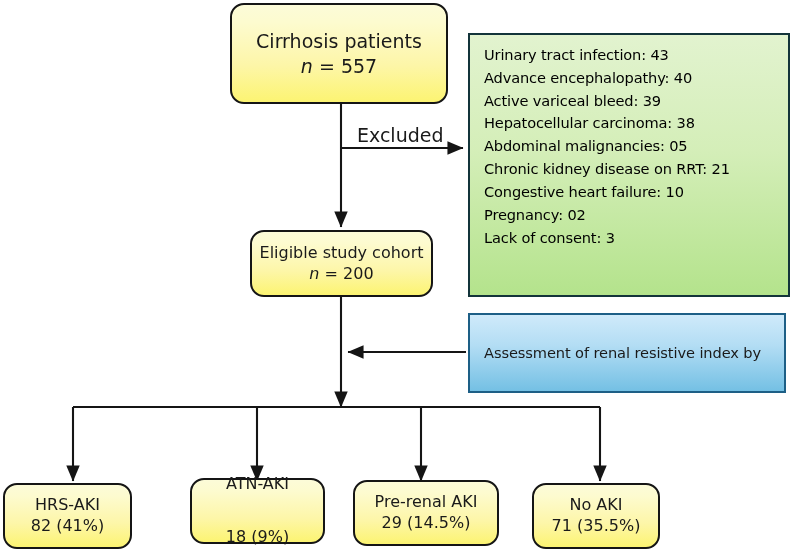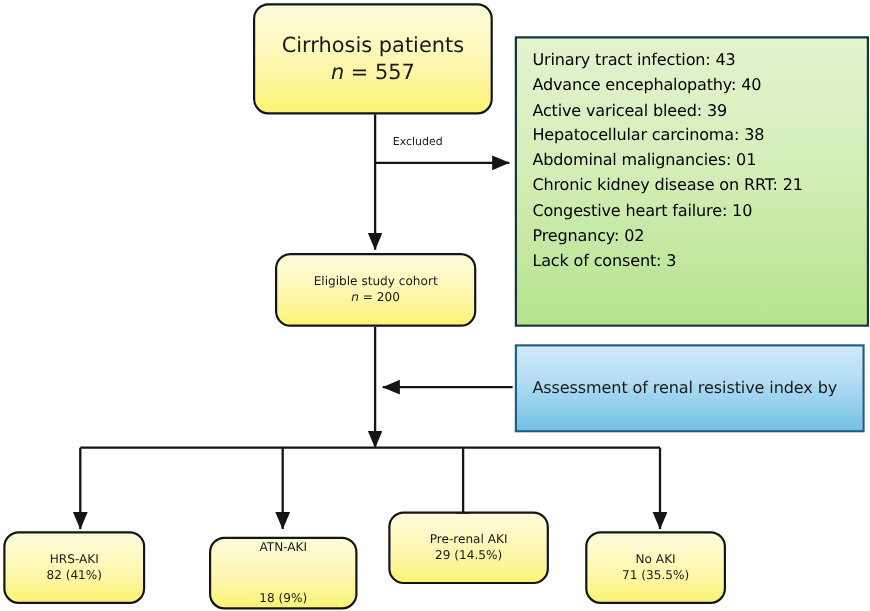--- a/index.html
+++ b/index.html
@@ -79,26 +79,26 @@
     box-sizing: border-box;
   }
   .blue-text .blue-line {
     display: block;
     line-height: 1.60;
     font-size: 14.6px;
     letter-spacing: -0.1px;
   }
   .edge-label {
     position: absolute;
-    font-size: 10px;
+    font-size: 19px;
     color: #1a1a1a;
     white-space: nowrap;
   }
   .t16 { font-size: 19px; }
-  .t155 { font-size: 11px; }
+  .t155 { font-size: 16px; }
 </style>
 </head>
 <body>
 
 <div id="canvas">
 
   <svg class="connectors" viewBox="0 0 791 555" xmlns="http://www.w3.org/2000/svg">
     <defs>
       <marker id="arrow" markerWidth="9" markerHeight="9" refX="7.4" refY="3.2" orient="auto" markerUnits="strokeWidth">
         <path d="M0,0 L7.6,3.2 L0,6.4 z" fill="#151515"></path>
@@ -127,21 +127,21 @@
     <span class="node-line t16">Cirrhosis patients</span>
     <span class="node-line t16"><i class="n-italic">n</i><span> = 557</span></span>
   </div>
 
   <div class="box-green" style="position:absolute; left:468px; top:33px; width:318px; height:260px;">
     <div class="list-box">
       <span class="list-line">Urinary tract infection: 43</span>
       <span class="list-line">Advance encephalopathy: 40</span>
       <span class="list-line">Active variceal bleed: 39</span>
       <span class="list-line">Hepatocellular carcinoma: 38</span>
-      <span class="list-line">Abdominal malignancies: 01</span>
+      <span class="list-line">Abdominal malignancies: 05</span>
       <span class="list-line">Chronic kidney disease on RRT: 21</span>
       <span class="list-line">Congestive heart failure: 10</span>
       <span class="list-line">Pregnancy: 02</span>
       <span class="list-line">Lack of consent: 3</span>
     </div>
   </div>
 
   <div class="node box-yellow" style="left:250px; top:230px; width:183px; height:67px;">
     <span class="node-line t155">Eligible study cohort</span>
     <span class="node-line t155"><i class="n-italic">n</i><span> = 200</span></span>
@@ -151,26 +151,26 @@
     <div class="blue-text">
       <span class="blue-line">Assessment of renal resistive index by</span>
     </div>
   </div>
 
   <div class="node box-yellow" style="left:3px; top:483px; width:129px; height:66px;">
     <span class="node-line t155">HRS-AKI</span>
     <span class="node-line t155">82 (41%)</span>
   </div>
 
-  <div class="node box-yellow" style="left:190px; top:488px; width:135px; height:66px;gap:32px;">
+  <div class="node box-yellow" style="left:190px; top:478px; width:135px; height:66px;gap:32px;">
     <span class="node-line t155">ATN-AKI</span>
     <span class="node-line t155">18 (9%)</span>
   </div>
 
-  <div class="node box-yellow" style="left:353px; top:465px; width:146px; height:66px;">
+  <div class="node box-yellow" style="left:353px; top:480px; width:146px; height:66px;">
     <span class="node-line t155">Pre-renal AKI</span>
     <span class="node-line t155">29 (14.5%)</span>
   </div>
 
   <div class="node box-yellow" style="left:532px; top:483px; width:128px; height:66px;">
     <span class="node-line t155">No AKI</span>
     <span class="node-line t155">71 (35.5%)</span>
   </div>
 
 </div>

